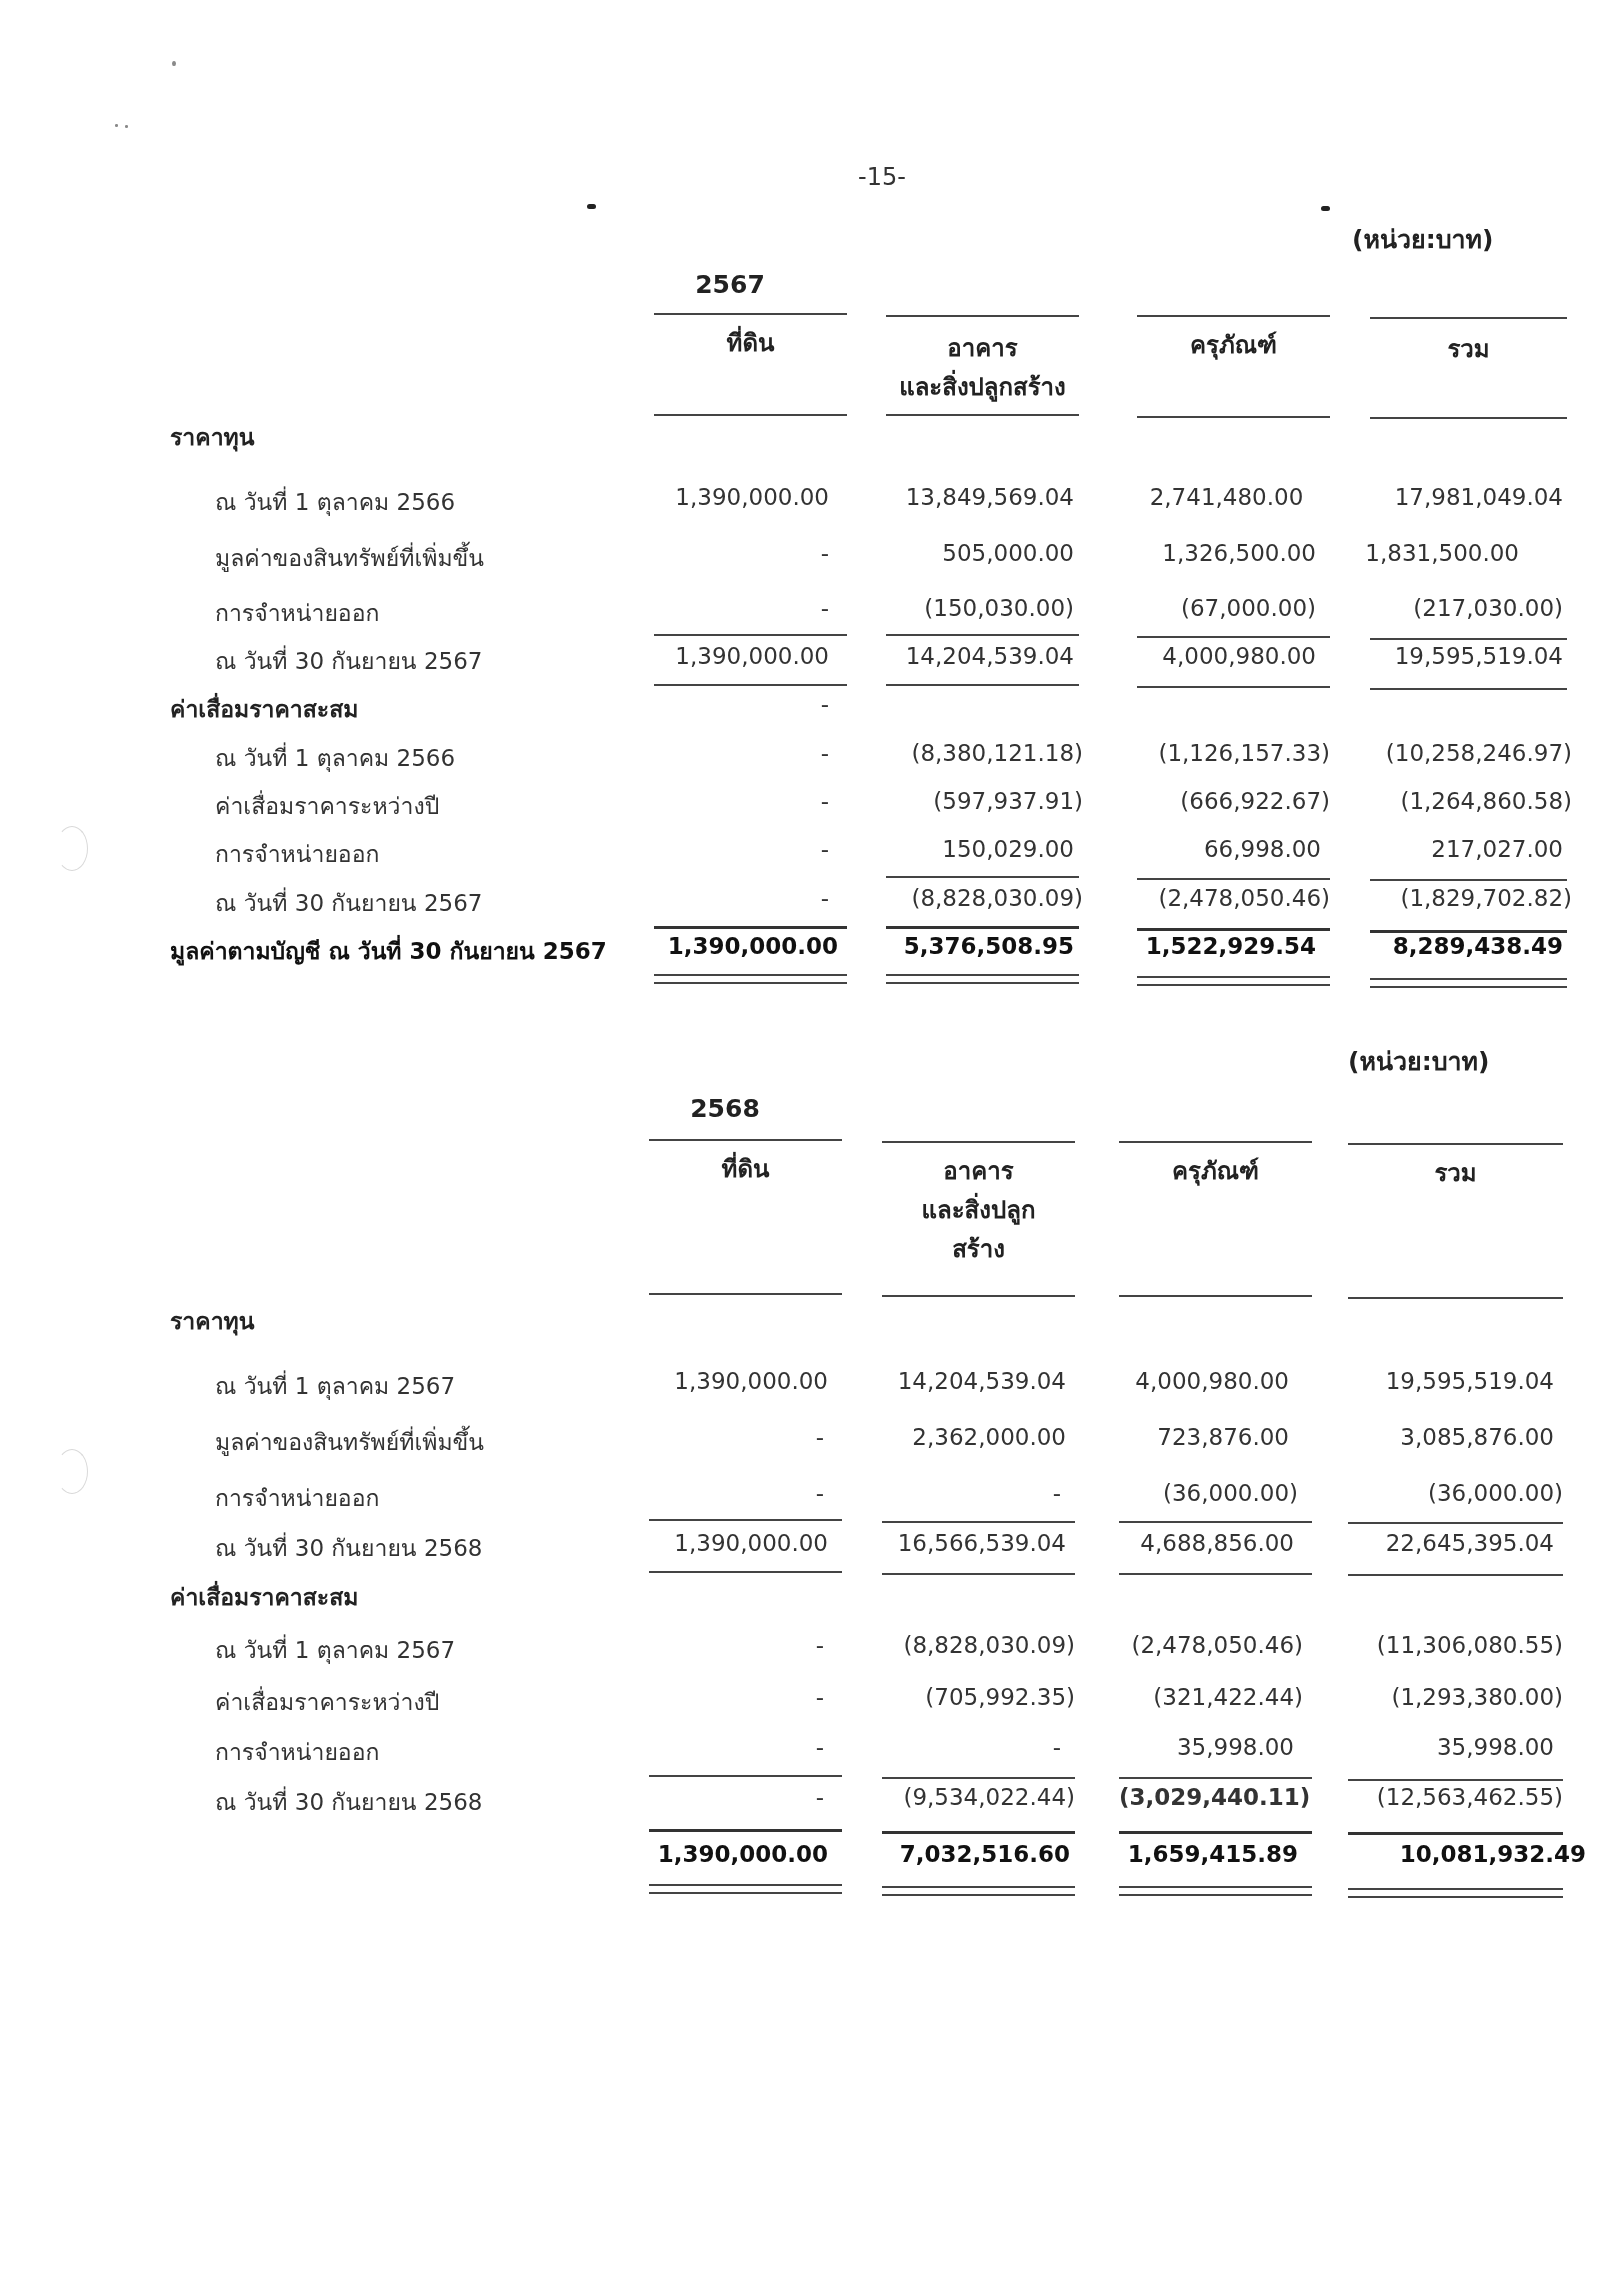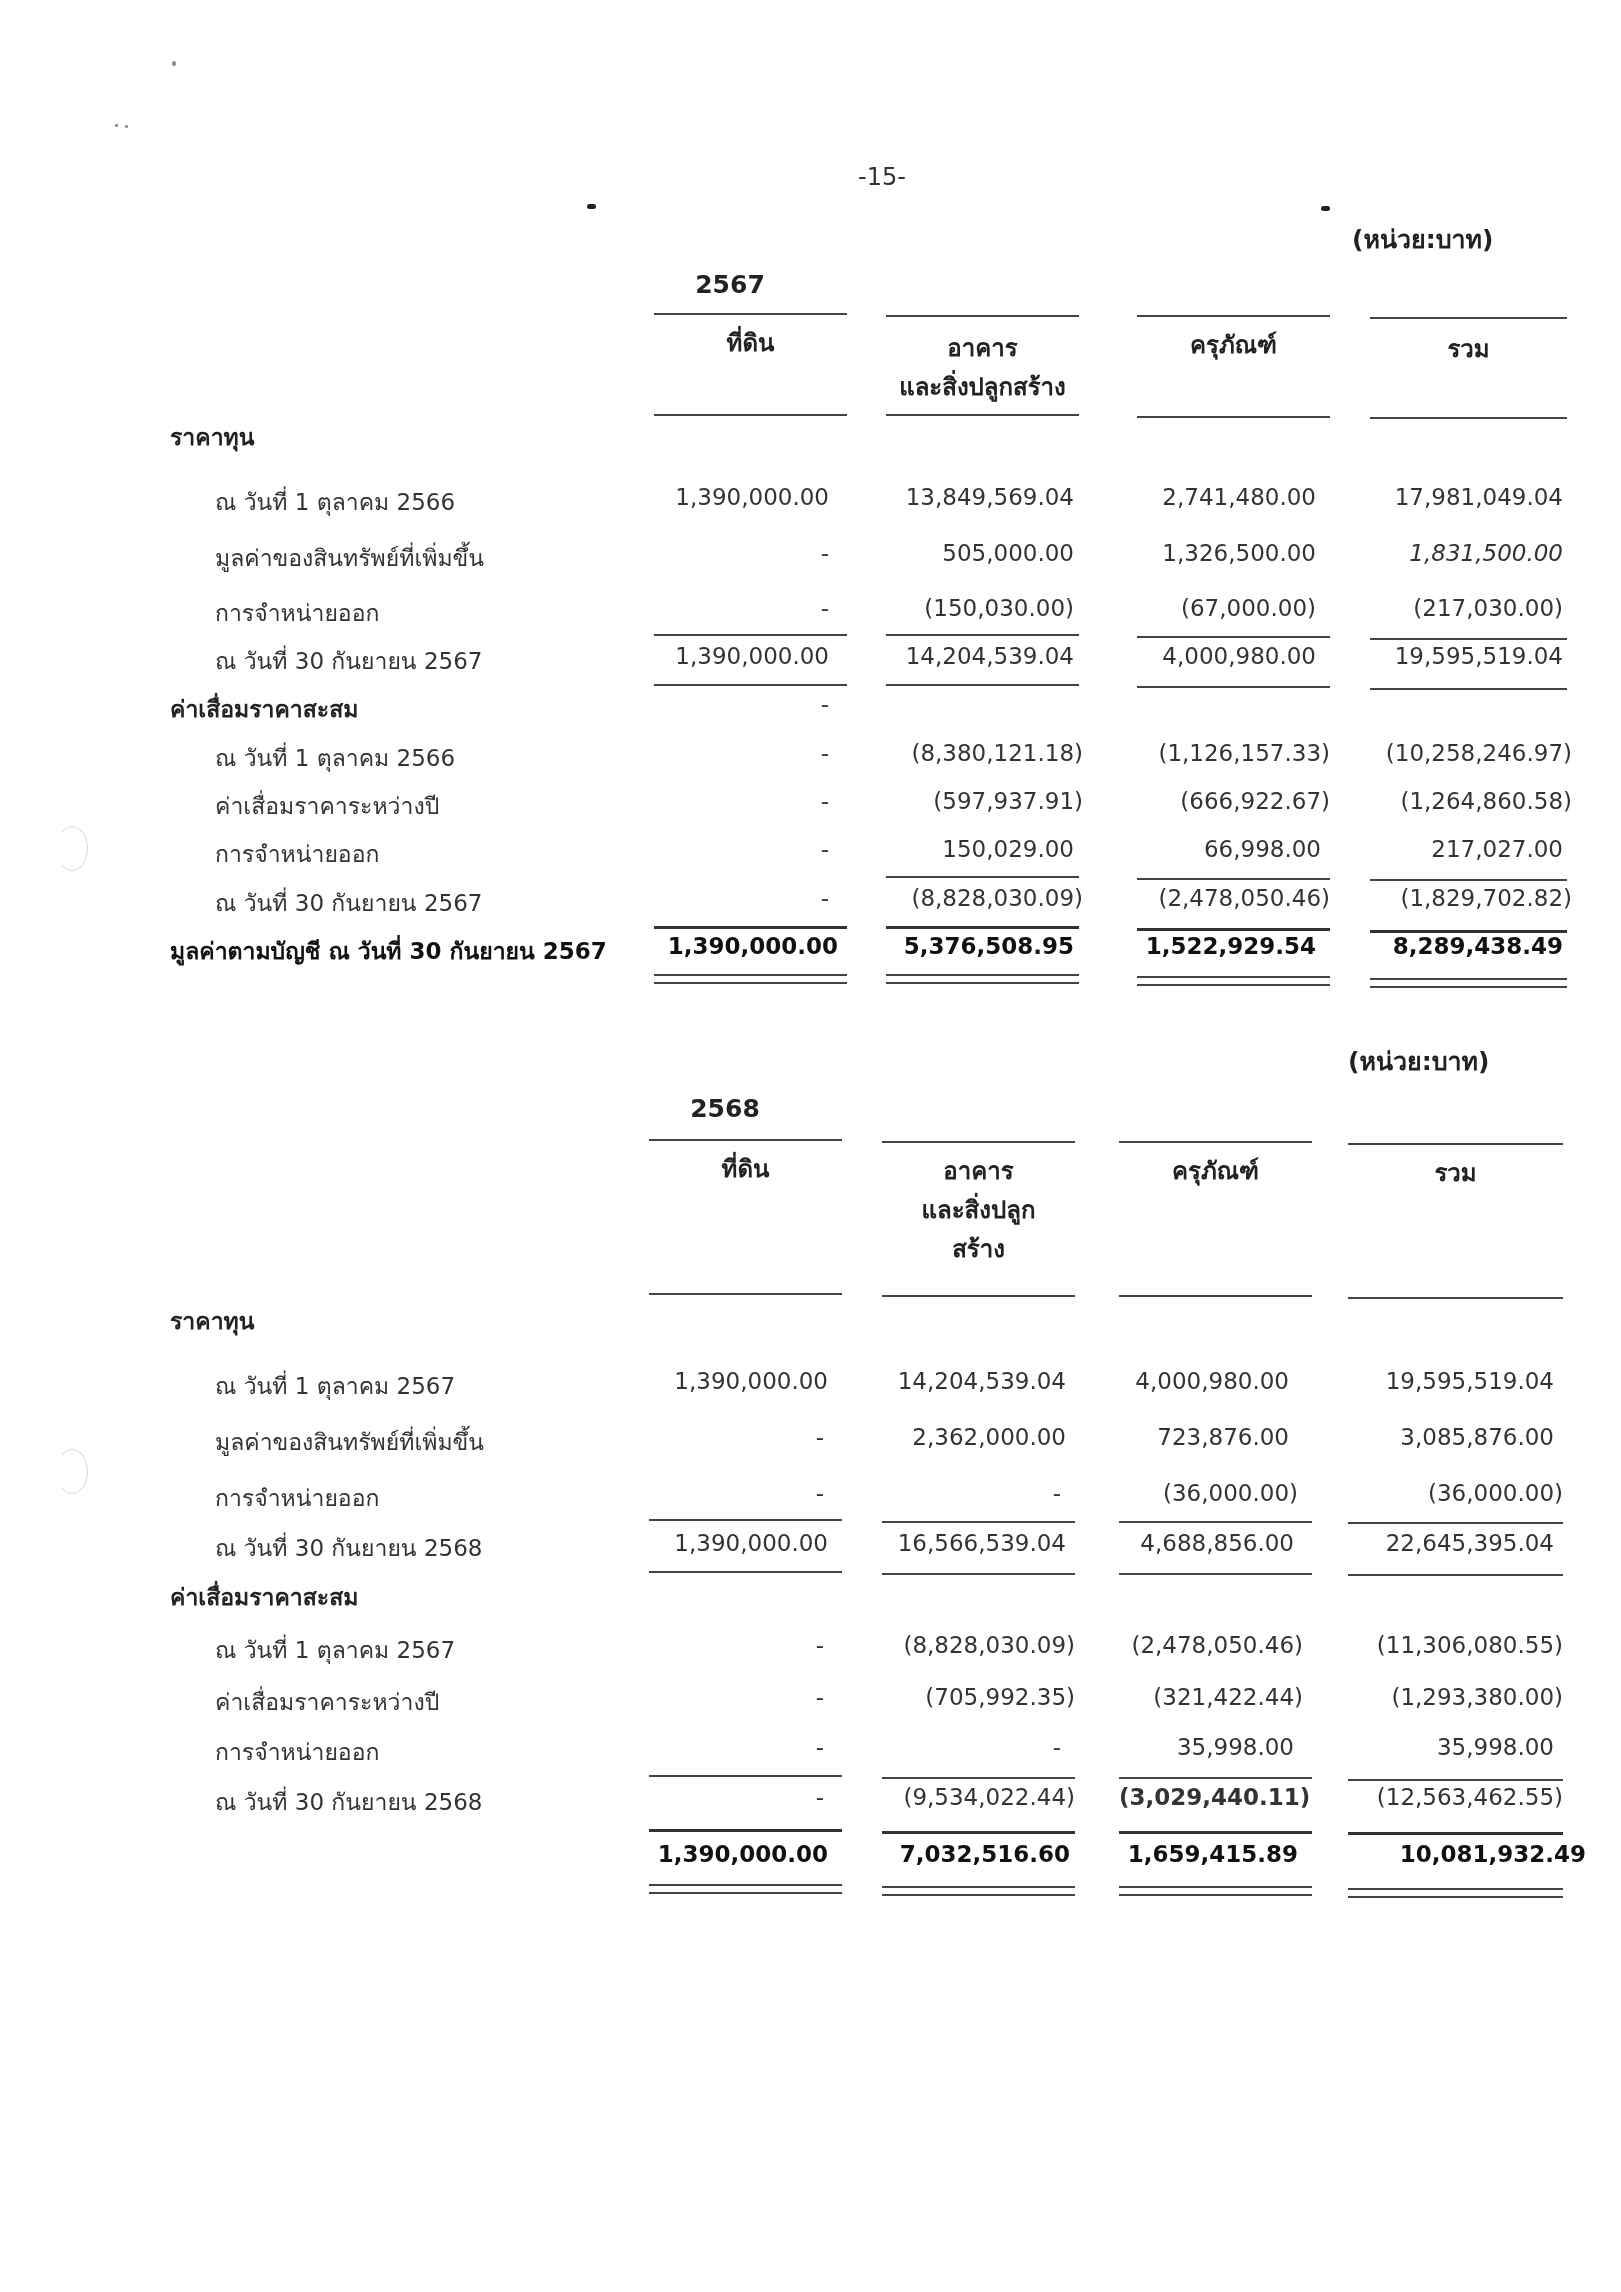--- a/index.html
+++ b/index.html
@@ -79,29 +79,29 @@
   <div class="rule" style="left:1200px;top:417px;width:197px;"></div>
 
   <div class="row" style="top:419px;">
     <span class="label section">ราคาทุน</span>
   </div>
 
   <div class="row" style="top:484px;">
     <span class="label item">ณ วันที่ 1 ตุลาคม 2566</span>
     <span class="cell" style="left:484px;width:175px;">1,390,000.00</span>
     <span class="cell" style="left:716px;width:188px;">13,849,569.04</span>
-    <span class="cell" style="left:967px;width:179px;">2,741,480.00</span>
+    <span class="cell" style="left:967px;width:179px;text-align:center;">2,741,480.00</span>
     <span class="cell" style="left:1200px;width:193px;">17,981,049.04</span>
   </div>
   <div class="row" style="top:540px;">
     <span class="label item">มูลค่าของสินทรัพย์ที่เพิ่มขึ้น</span>
     <span class="cell" style="left:484px;width:175px;">-</span>
     <span class="cell" style="left:716px;width:188px;">505,000.00</span>
     <span class="cell" style="left:967px;width:179px;">1,326,500.00</span>
-    <span class="cell" style="left:1200px;width:193px;font-style:italic;">1,831,500.00</span>
+    <span class="cell" style="left:1156px;width:193px;">1,831,500.00</span>
   </div>
   <div class="row" style="top:595px;">
     <span class="label item">การจำหน่ายออก</span>
     <span class="cell" style="left:484px;width:175px;">-</span>
     <span class="cell" style="left:716px;width:188px;">(150,030.00)</span>
     <span class="cell" style="left:967px;width:179px;">(67,000.00)</span>
     <span class="cell" style="left:1200px;width:193px;">(217,030.00)</span>
   </div>
   <div class="rule" style="left:484px;top:634px;width:193px;"></div>
   <div class="rule" style="left:716px;top:634px;width:193px;"></div>

